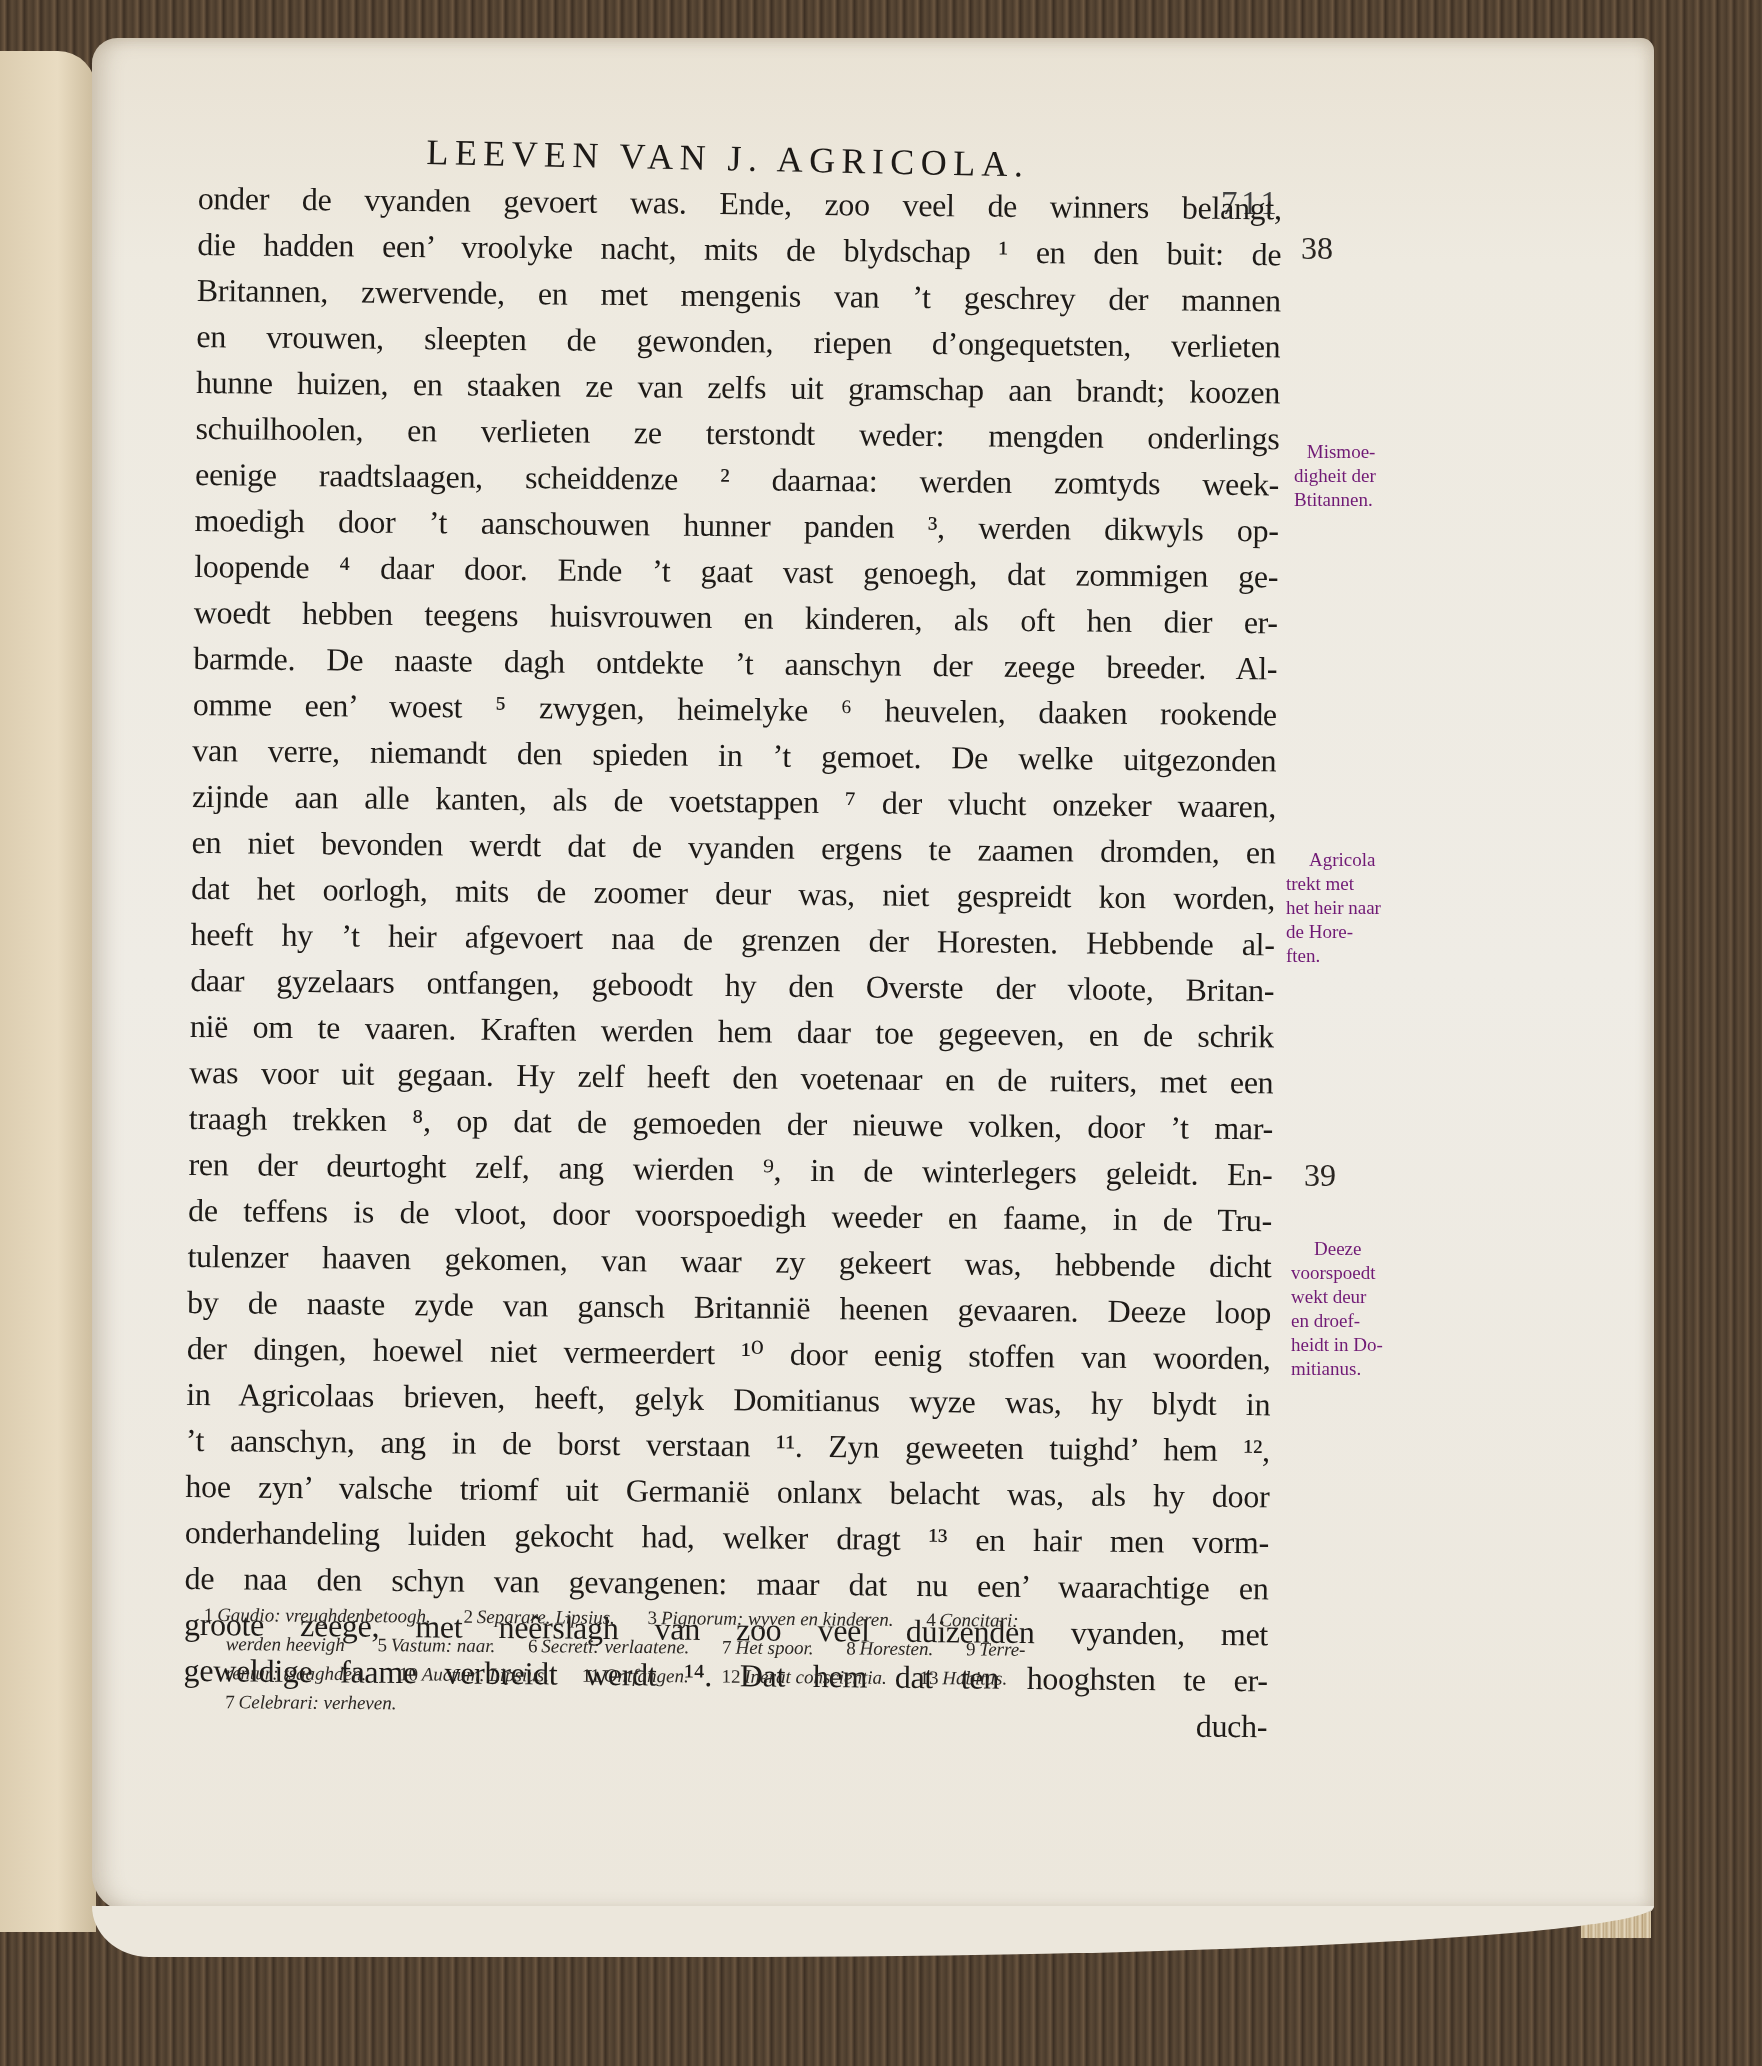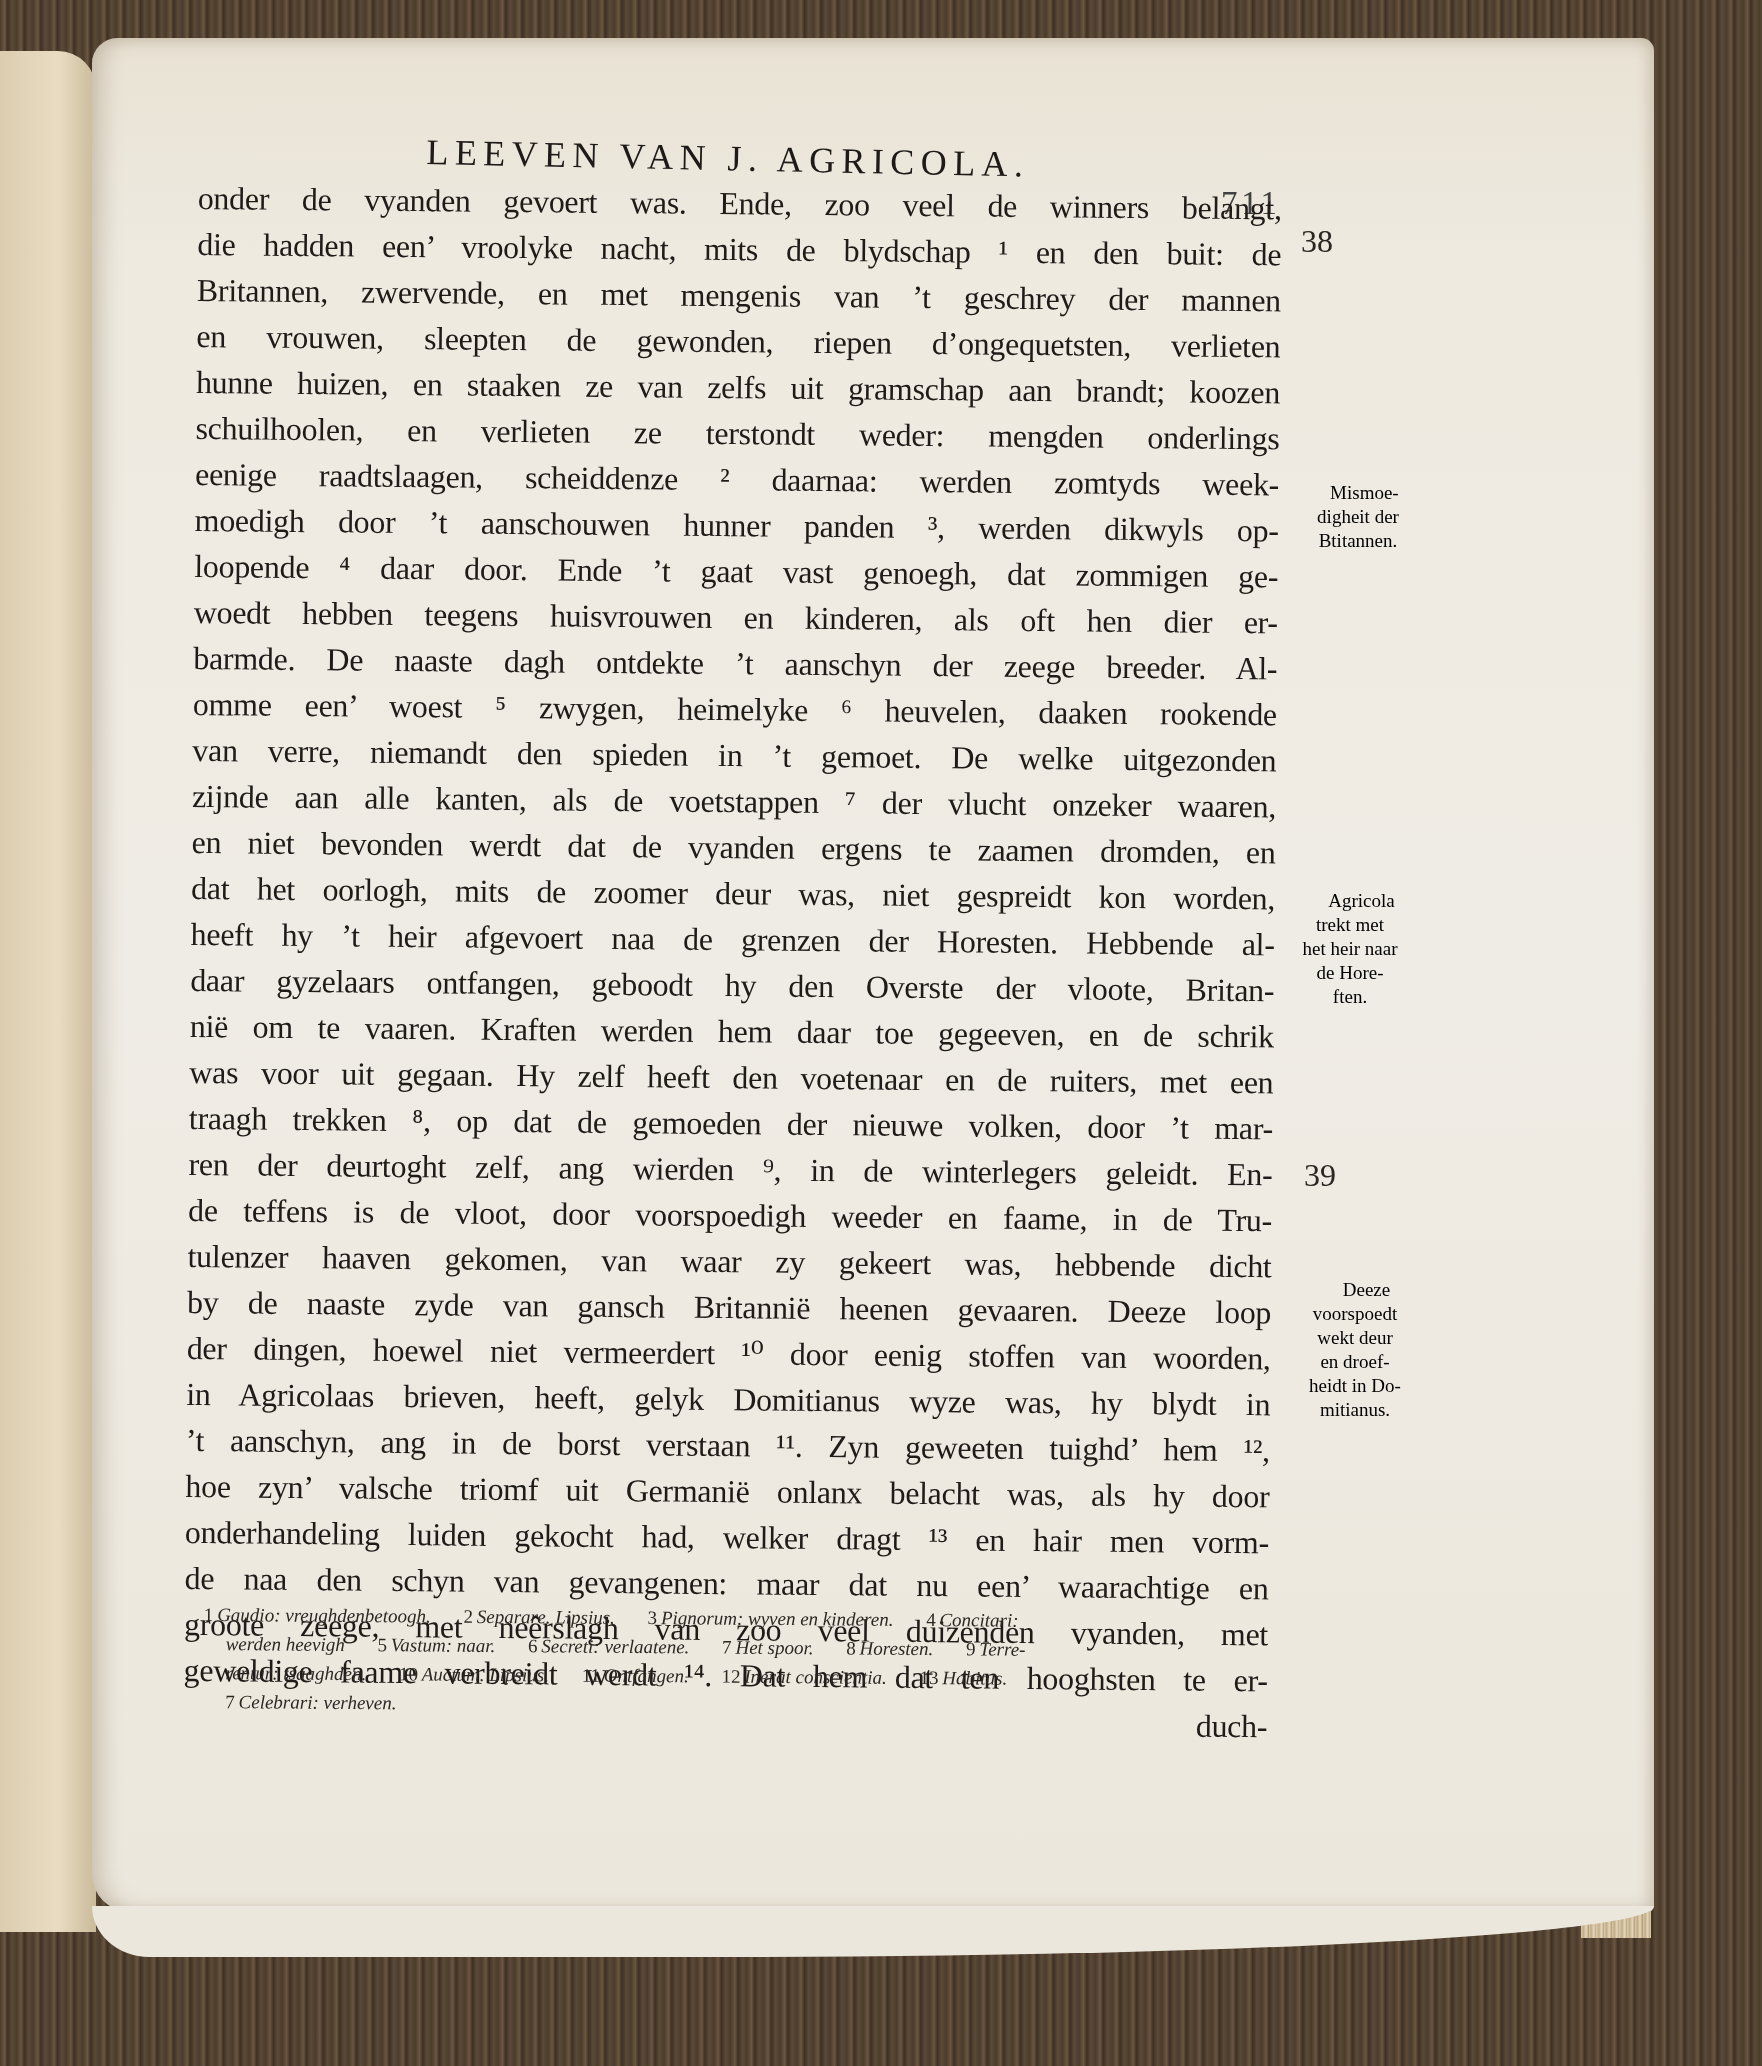--- a/index.html
+++ b/index.html
@@ -45,22 +45,22 @@
   }
   .body-line {
     display: block; white-space: nowrap; text-align: justify;
     text-align-last: justify; width: 1084px; letter-spacing: -0.3px;
   }
   .body-line.last { text-align-last: right; }
   .margin-num {
     position: absolute; font-size: 32px; color: #2a2622;
   }
   .margin-note {
-    position: absolute; font-size: 19px; line-height: 24px; color: #000000;
-    width: 128px; text-align: center; margin-top: 41px;
+    position: absolute; font-size: 19px; line-height: 24px; color: #701a75;
+    width: 128px; text-align: left;
   }
   .footnotes {
     position: absolute; left: 204px; top: 1600px; width: 1097px;
     font-size: 19px; line-height: 29px; font-style: italic; color: #2c2824;
     transform: rotate(0.4deg); transform-origin: left top;
   }
   .fn-line { display: block; white-space: nowrap; }
   .fn { margin-right: 28px; }
   .fn-num { font-style: normal; margin-right: 3.8px; }
 </style>
@@ -105,21 +105,21 @@
   <span class="body-line">in Agricolaas brieven, heeft, gelyk Domitianus wyze was, hy blydt in</span>
   <span class="body-line">’t aanschyn, ang in de borst verstaan ¹¹. Zyn geweeten tuighd’ hem ¹²,</span>
   <span class="body-line">hoe zyn’ valsche triomf uit Germanië onlanx belacht was, als hy door</span>
   <span class="body-line">onderhandeling luiden gekocht had, welker dragt ¹³ en hair men vorm-</span>
   <span class="body-line">de naa den schyn van gevangenen: maar dat nu een’ waarachtige en</span>
   <span class="body-line">groote zeege, met neêrslagh van zoo veel duizenden vyanden, met</span>
   <span class="body-line">geweldige faame verbreidt werdt ¹⁴. Dat hem dat ten hooghsten te er-</span>
   <span class="body-line last">duch-</span>
 </div>
 
-<div class="margin-num" style="left:1301px; top:223px;">38</div>
+<div class="margin-num" style="left:1301px; top:230px;">38</div>
 <div class="margin-num" style="left:1304px; top:1157px;">39</div>
 
 <div class="margin-note" style="left:1294px; top:440px;">
   <div style="padding-left:12.8px">Mismoe-</div>
   <div>digheit der</div>
   <div>Btitannen.</div>
 </div>
 
 <div class="margin-note" style="left:1286px; top:848px;">
   <div style="padding-left:23px">Agricola</div>

